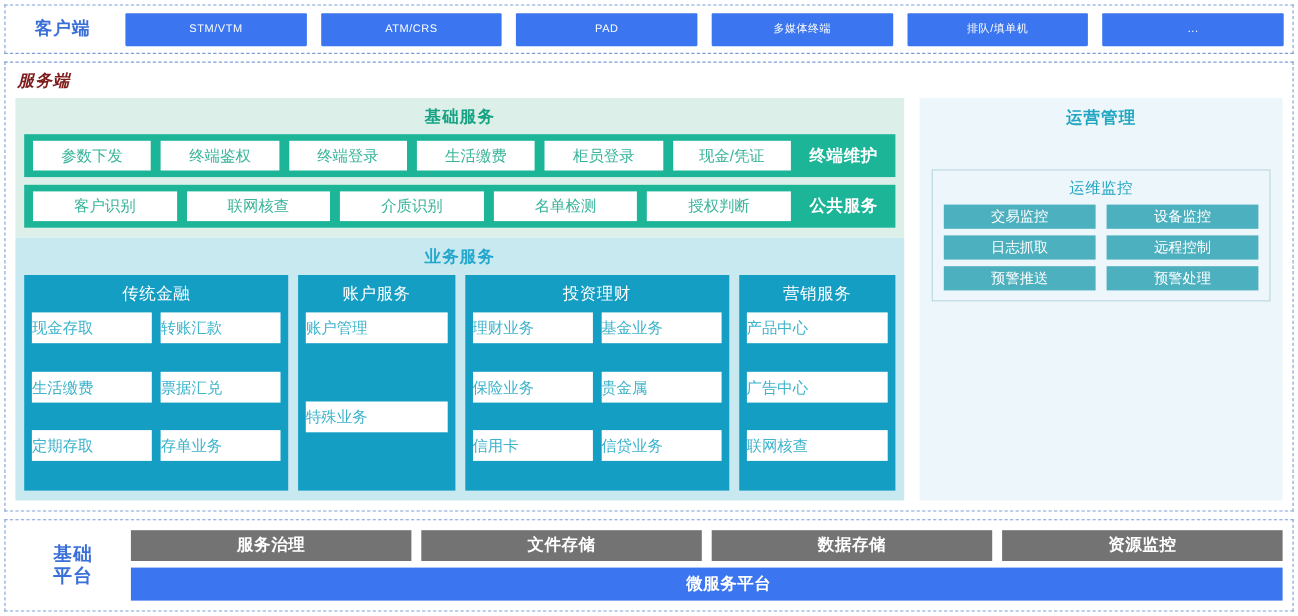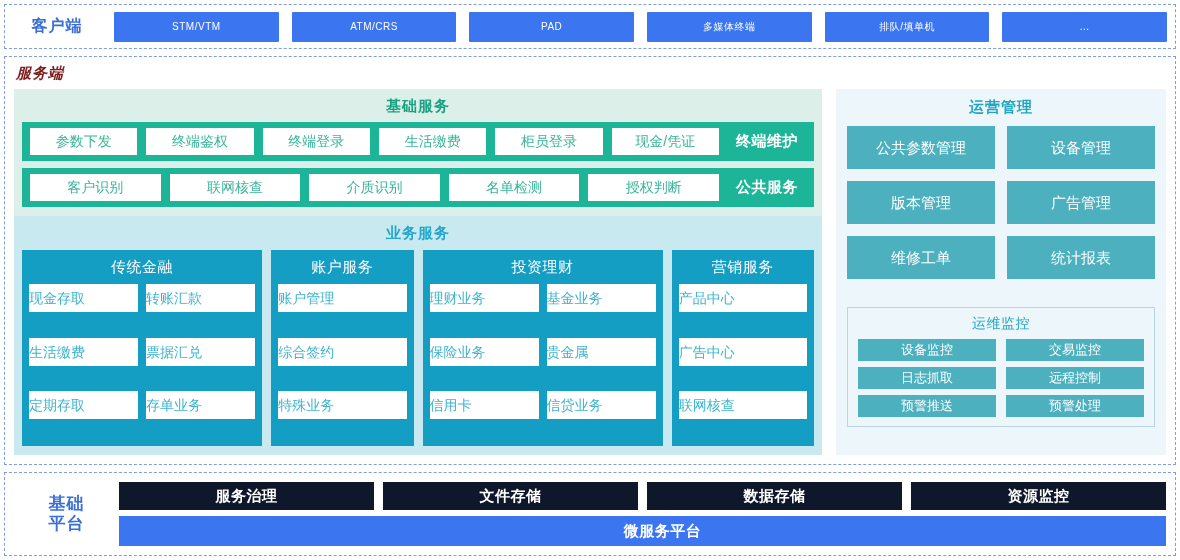--- a/index.html
+++ b/index.html
@@ -286,21 +286,21 @@
     display: flex;
     flex-direction: column;
     gap: 6px;
     min-width: 0;
   }
   .platform-top {
     display: flex;
     gap: 9px;
   }
   .platform-chip {
-    background: #0f172a;
+    background: #737373;
     color: #ffffff;
     font-weight: bold;
     font-size: 15px;
     text-align: center;
     height: 28px;
     line-height: 28px;
     flex: 1 1 0;
     letter-spacing: 0.5px;
     white-space: nowrap;
     overflow: hidden;
@@ -376,21 +376,20 @@
                 <div class="biz-chip">票据汇兑</div>
                 <div class="biz-chip">定期存取</div>
                 <div class="biz-chip">存单业务</div>
               </div>
             </div>
 
             <div class="biz-group" style="flex:0.88 1 0;">
               <div class="biz-group-title">账户服务</div>
               <div class="biz-grid cols1">
                 <div class="biz-chip">账户管理</div>
-                <div class="biz-chip">综合签约</div>
                 <div class="biz-chip">特殊业务</div>
               </div>
             </div>
 
             <div class="biz-group" style="flex:1.55 1 0;">
               <div class="biz-group-title">投资理财</div>
               <div class="biz-grid cols2">
                 <div class="biz-chip">理财业务</div>
                 <div class="biz-chip">基金业务</div>
                 <div class="biz-chip">保险业务</div>
@@ -408,34 +407,26 @@
                 <div class="biz-chip">联网核查</div>
               </div>
             </div>
 
           </div>
         </div>
       </div>
 
       <div class="ops-col">
         <div class="ops-title">运营管理</div>
-        <div class="ops-grid">
-          <div class="ops-chip">公共参数管理</div>
-          <div class="ops-chip">设备管理</div>
-          <div class="ops-chip">版本管理</div>
-          <div class="ops-chip">广告管理</div>
-          <div class="ops-chip">维修工单</div>
-          <div class="ops-chip">统计报表</div>
-        </div>
 
         <div class="monitor-box">
           <div class="monitor-title">运维监控</div>
           <div class="monitor-grid">
+            <div class="monitor-chip">交易监控</div>
             <div class="monitor-chip">设备监控</div>
-            <div class="monitor-chip">交易监控</div>
             <div class="monitor-chip">日志抓取</div>
             <div class="monitor-chip">远程控制</div>
             <div class="monitor-chip">预警推送</div>
             <div class="monitor-chip">预警处理</div>
           </div>
         </div>
       </div>
 
     </div>
   </div>

